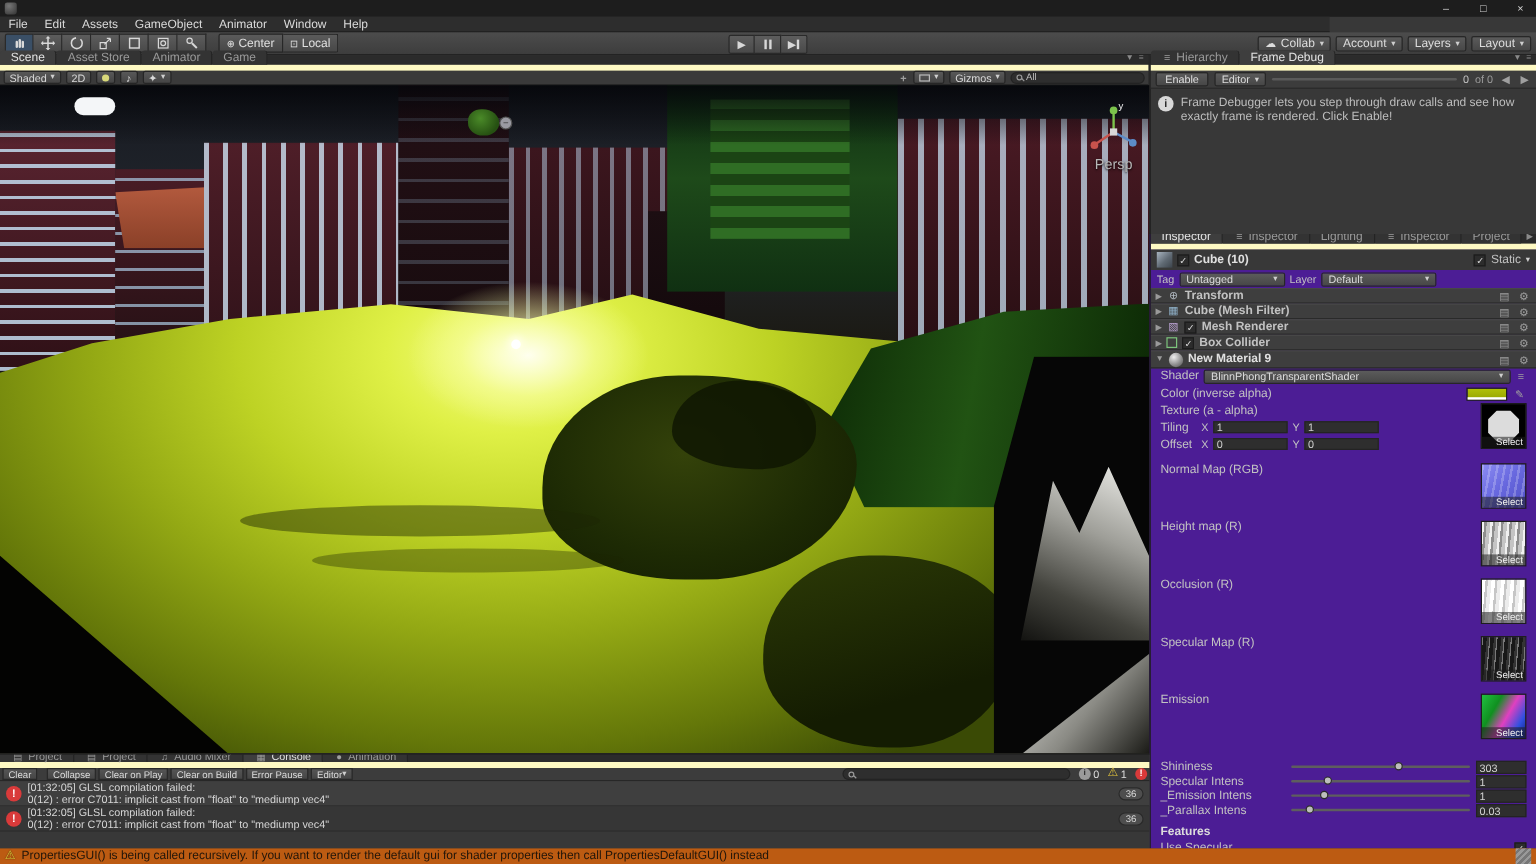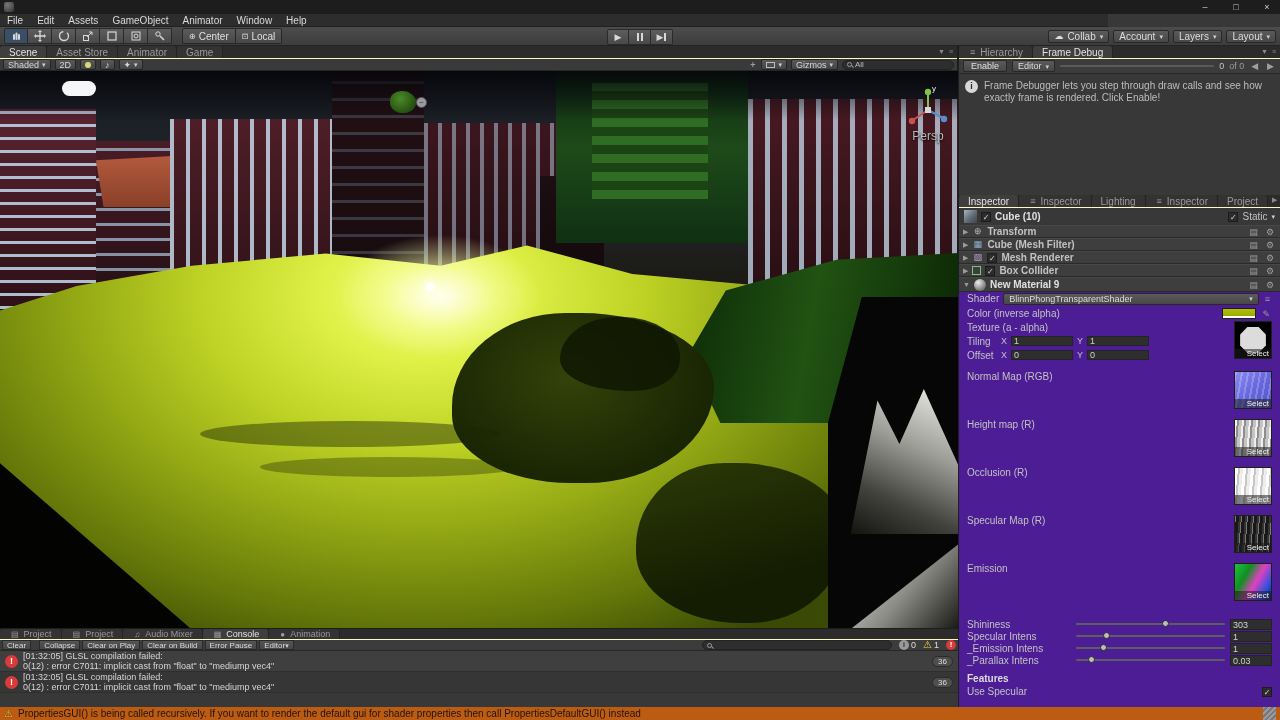--- a/index.html
+++ b/index.html
@@ -4,21 +4,21 @@
 <style>
   *{margin:0;padding:0;box-sizing:border-box;font-family:"Liberation Sans",sans-serif;}
   body{margin:0;background:#1a1a1a;}
   .app{position:relative;width:1280px;height:720px;background:#383838;overflow:hidden;font-size:10px;color:#c2c2c2;}
   .abs{position:absolute;}
   .row{display:flex;align-items:center;}
   .spacer{flex:1;}
   .caret{font-size:7px;color:#cfcfcf;line-height:1;}
   .btn{background:linear-gradient(#5b5b5b,#474747);border:1px solid #272727;border-radius:2px;color:#e0e0e0;display:inline-flex;align-items:center;justify-content:center;gap:3px;}
   .dd{background:linear-gradient(#5b5b5b,#474747);border:1px solid #272727;border-radius:2px;padding:0 5px;display:inline-flex;align-items:center;gap:4px;height:13px;color:#ddd;white-space:nowrap;}
-  .tabstrip{background:#2b2b2b;display:flex;align-items:center;border-bottom:1px solid #fef9c3;height:13px;}
+  .tabstrip{background:#2b2b2b;display:flex;align-items:flex-end;border-bottom:5px solid #fef9c3;height:13px;}
   .tab{padding:0 9px;background:#333333;color:#9a9a9a;border-right:1px solid #232323;height:12px;display:flex;align-items:center;gap:3px;border-radius:3px 3px 0 0;white-space:nowrap;}
   .tab.active{background:#3e3e3e;color:#e2e2e2;}
   .panelmenu{margin-left:auto;color:#8a8a8a;font-size:7px;padding:0 4px 2px;display:flex;gap:4px;}
   .cb{width:10px;height:10px;background:#2c2c2c;border:1px solid #1c1c1c;color:#d8d8d8;font-size:8px;line-height:9px;text-align:center;display:inline-block;}
   .mini{color:#9f9f9f;font-size:9px;padding:0 2px;}
   
   .titlebar{left:0;top:0;width:1280px;height:14px;background:#1d1d1d;display:flex;align-items:center;color:#cfcfcf;font-size:10px;gap:5px;padding-left:4px;}
   .winbtn{width:26px;height:14px;display:flex;align-items:center;justify-content:center;color:#cfcfcf;font-size:9px;}
   
   .menubar{left:0;top:14px;width:1108px;height:13px;background:#2d2d2d;display:flex;align-items:flex-end;border-bottom:1px solid #202020;}
@@ -351,20 +351,34 @@
 
     <div class="row insp-head">
       <span style="width:13px;height:13px;display:inline-block;background:linear-gradient(135deg,#a8b4c0,#606a74 55%,#3c444c)"></span>
       <span class="cb">✓</span>
       <b style="color:#e0e0e0">Cube (10)</b>
       <span class="spacer"></span>
       <span class="cb">✓</span>
       <span>Static</span>
       <span class="caret">▾</span>
     </div>
+    <div class="row tagrow">
+      <span>Tag</span>
+      <span class="dd" style="height:12px;width:88px;font-size:9px">
+          <span>Untagged</span>
+          <span class="spacer"></span>
+          <span class="caret">▾</span>
+        </span>
+      <span>Layer</span>
+      <span class="dd" style="height:12px;width:96px;font-size:9px">
+          <span>Default</span>
+          <span class="spacer"></span>
+          <span class="caret">▾</span>
+        </span>
+    </div>
 
     <div class="row comp">
       <span class="fold">▶</span>
       <span class="compic" style="color:#b0b8c0">⊕</span>
       <b>Transform</b>
       <span class="spacer"></span>
       <span class="mini">▤</span>
       <span class="mini">⚙</span>
     </div>
     <div class="row comp">

